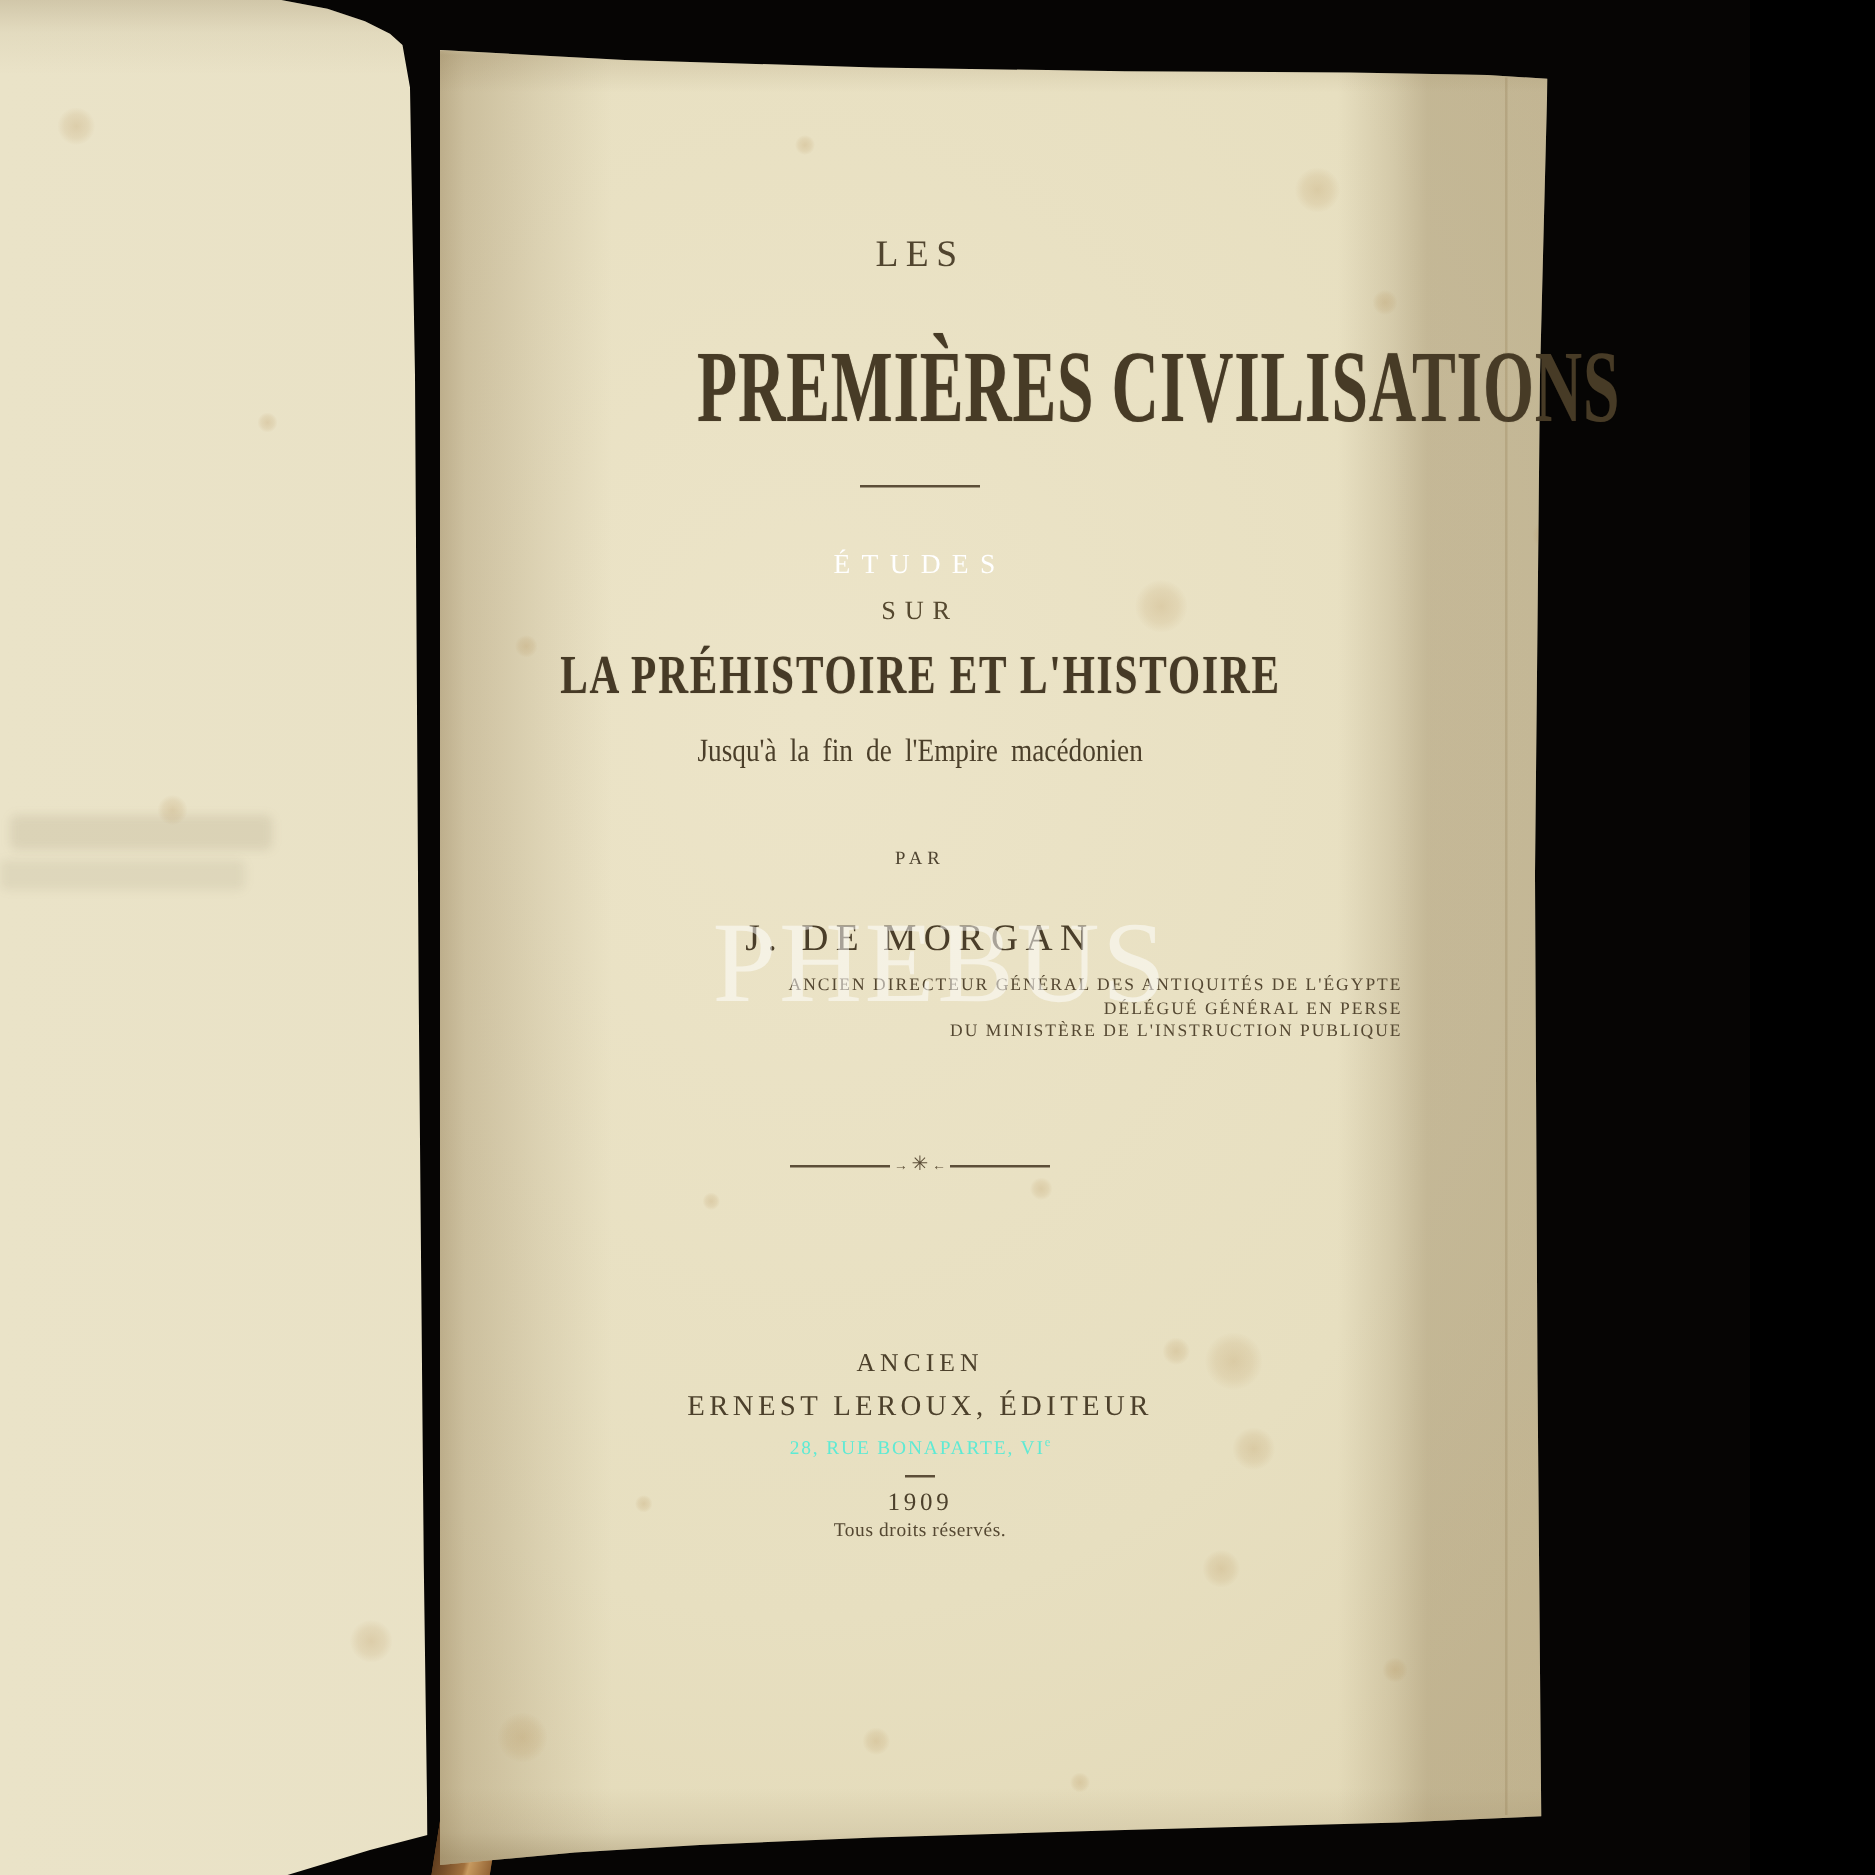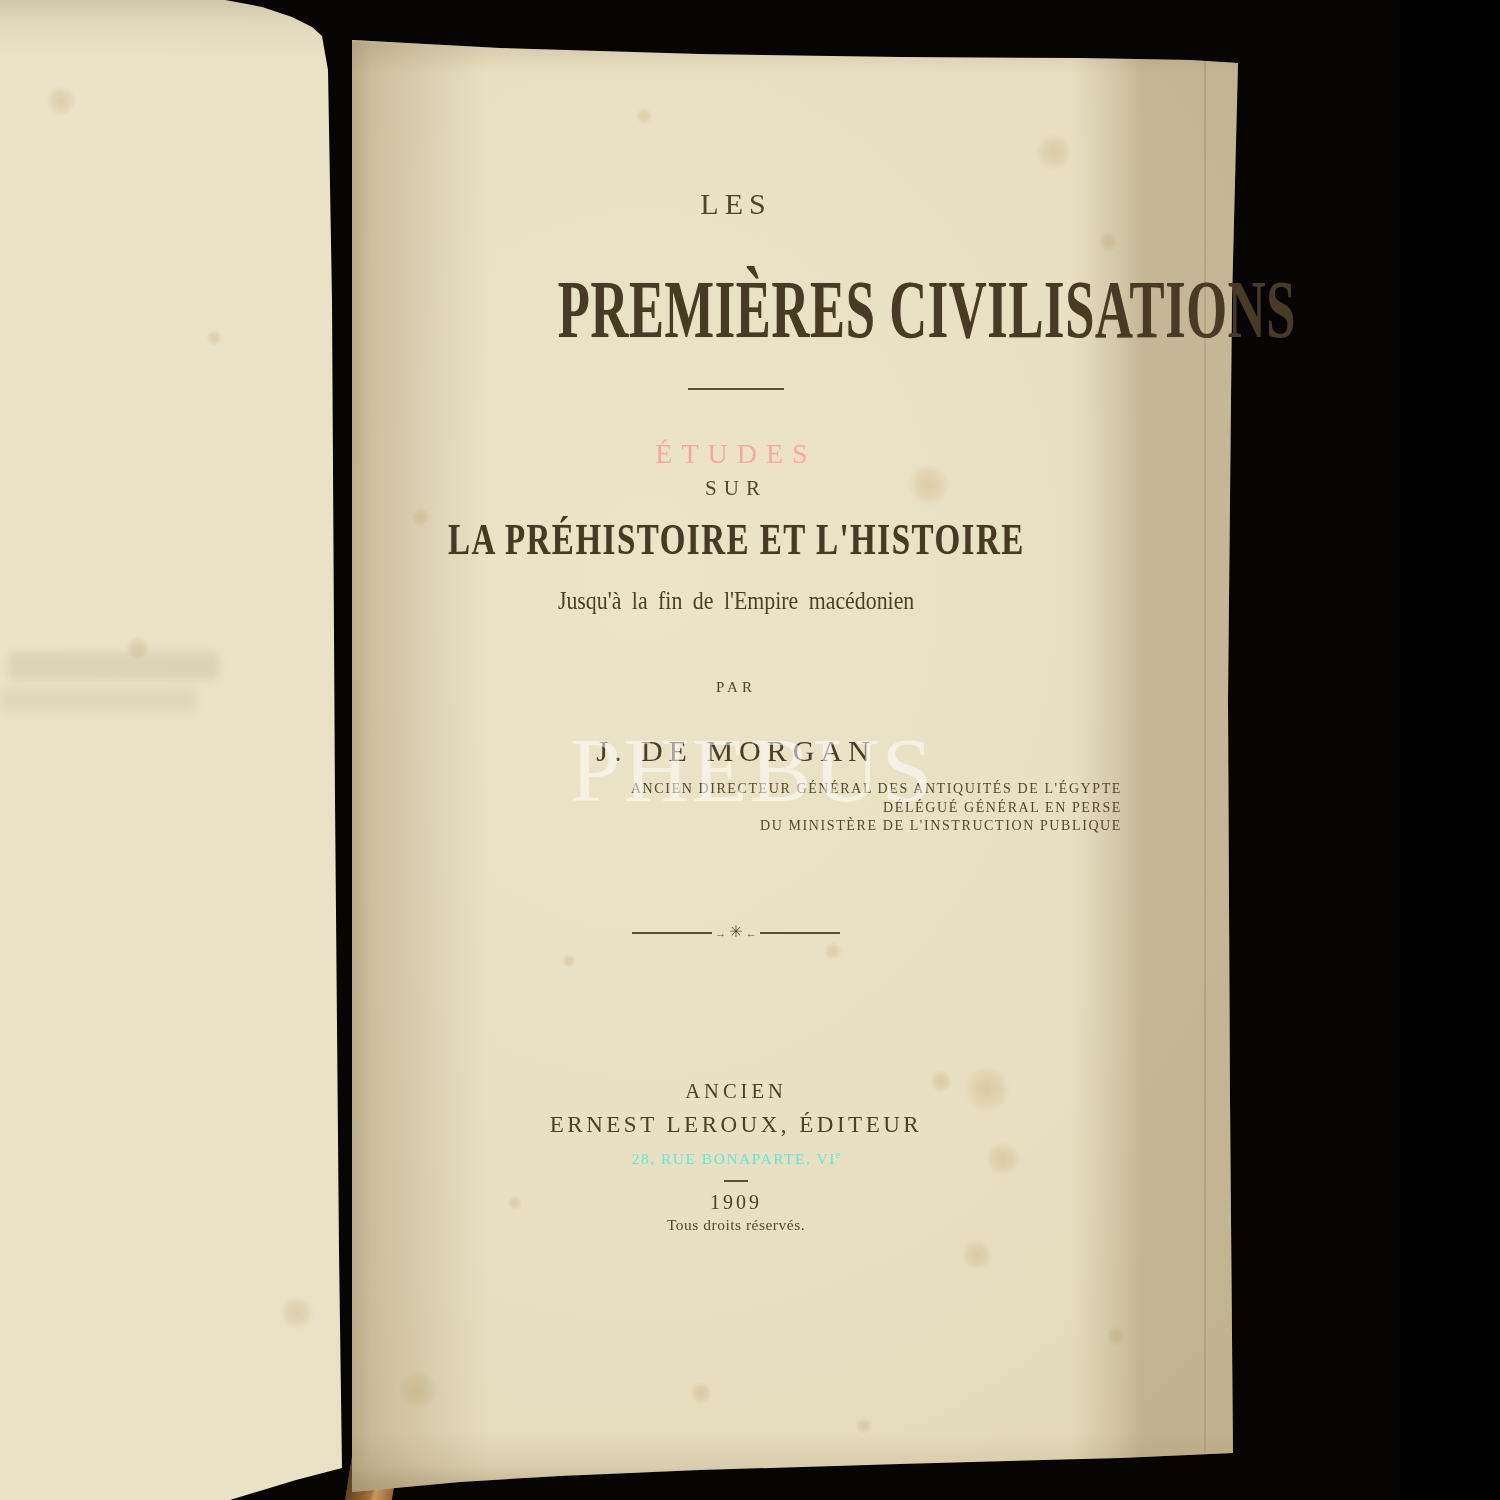--- a/index.html
+++ b/index.html
@@ -59,21 +59,21 @@
   .text-layer { position:absolute; inset:0; z-index:4; color:#4e4330; }
   .line { position:absolute; left:350px; width:772px; text-align:center; white-space:nowrap; line-height:1; }
   .squeeze { display:inline-block; transform-origin:50% 50%; }
 
   .series-title   { top:189px;  font-size:30px; letter-spacing:6px;  color:#51452f; }
   .main-title     { top:269px;  font-size:82px; font-weight:700; color:#473b26;
                     text-shadow:0 0 1px rgba(70,58,38,.45); }
   .main-title .squeeze { transform:scaleX(.64); letter-spacing:1px; }
   .title-rule     { position:absolute; left:688px; top:388px; width:96px; height:2px;
                     background:#5c4e38; }
-  .section-head   { top:440px;  font-size:28px; letter-spacing:9px;  color:#fca5a5; }
+  .section-head   { top:440px;  font-size:22px; letter-spacing:9px;  color:#ffffff; }
   .section-conn   { top:478px;  font-size:21px; letter-spacing:7px;  color:#55482f; }
   .subtitle       { top:518px;  font-size:44px; font-weight:700; color:#463a26;
                     text-shadow:0 0 1px rgba(70,58,38,.4); }
   .subtitle .squeeze { transform:scaleX(.75); letter-spacing:2px; }
   .subtitle-note  { top:588px;  font-size:26px; color:#4b3f2a; }
   .subtitle-note .squeeze { transform:scaleX(.84); word-spacing:6px; }
   .byline         { top:680px;  font-size:15px; letter-spacing:4px; }
   .author         { top:736px;  font-size:30px; letter-spacing:6px; color:#4a3e29; }
   .credit         { font-size:14px; letter-spacing:1.6px; color:#554832;text-align:right; }
   .credit.c1      { top:782px; }

